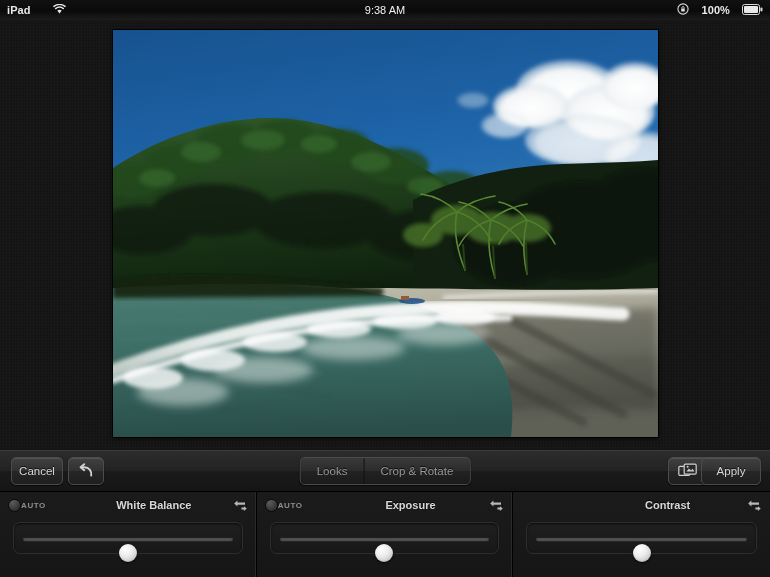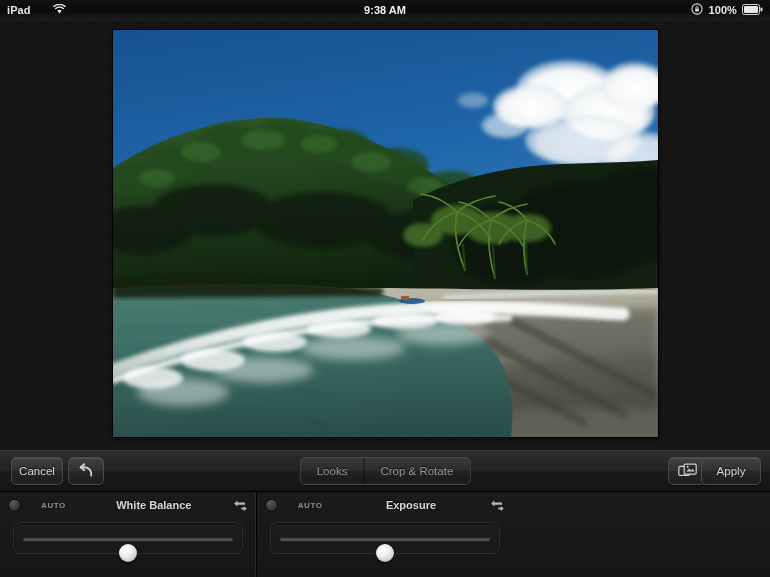--- a/index.html
+++ b/index.html
@@ -30,35 +30,35 @@
     top: 0; left: 0;
     width: 770px;
     height: 20px;
     background: linear-gradient(180deg, #111 0%, #0a0a0a 55%, #1d1d1d 100%);
     display: flex;
     align-items: center;
     padding: 0 7px;
     z-index: 30;
   }
   .sb-left { display: flex; align-items: center; gap: 22px; }
-  .sb-right { display: flex; align-items: center; gap: 5px; margin-left: auto; padding-left: 16px; }
+  .sb-right { display: flex; align-items: center; gap: 12px; margin-left: auto; padding-left: 16px; }
   .sb-text {
     color: #e8e8e8;
     font-size: 11px;
     font-weight: bold;
     letter-spacing: 0.1px;
     line-height: 1;
   }
   #status-time {
     position: absolute;
     left: 0; right: 0;
     text-align: center;
     color: #f0f0f0;
     font-size: 11px;
-    font-weight: bold;
+    font-weight: normal;
     line-height: 20px;
     pointer-events: none;
   }
   .wifi-icon { display: block; }
   .lock-icon { display: block; }
   .battery-icon { display: block; }
 
   
   #photo-stage {
     position: absolute;
@@ -176,21 +176,21 @@
     position: relative;
     height: 26px;
     display: flex;
     align-items: center;
     padding: 0 8px;
   }
 
   .auto-toggle {
     display: flex;
     align-items: center;
-    gap: 20px;
+    gap: 0;
     cursor: pointer;
     user-select: none;
   }
   .auto-knob {
     width: 13px; height: 13px;
     border-radius: 50%;
     background: radial-gradient(circle at 35% 30%, #5a5a5a 0%, #3a3a3a 55%, #222 100%);
     border: 1px solid #0a0a0a;
     box-shadow: inset 0 1px 1px rgba(255,255,255,0.12);
     flex: none;
@@ -557,15 +557,31 @@
           </svg>
         </span>
       </div>
       <div class="slider-well">
         <div class="slider-track">
           <div class="slider-thumb" style="left: 50%;"></div>
         </div>
       </div>
     </div>
 
+    <div class="adjust-panel">
+      <div class="panel-head">
+        <div class="panel-title">Contrast</div>
+        <span class="reset-arrow">
+          <svg width="15" height="13" viewBox="0 0 15 13">
+            <path d="M1.2 4.6 L4.4 1.6 L4.4 3.4 L12 3.4 L12 5.8 L4.4 5.8 L4.4 7.6 Z" fill="#b8b8b8"></path>
+            <path d="M13.8 9.6 L10.9 7.2 L10.9 8.6 L8.4 8.6 L8.4 10.6 L10.9 10.6 L10.9 12 Z" fill="#b8b8b8"></path>
+          </svg>
+        </span>
+      </div>
+      <div class="slider-well">
+        <div class="slider-track">
+          <div class="slider-thumb" style="left: 50%;"></div>
+        </div>
+      </div>
+    </div>
 
   </div>
 </div>
 
 </body></html>

